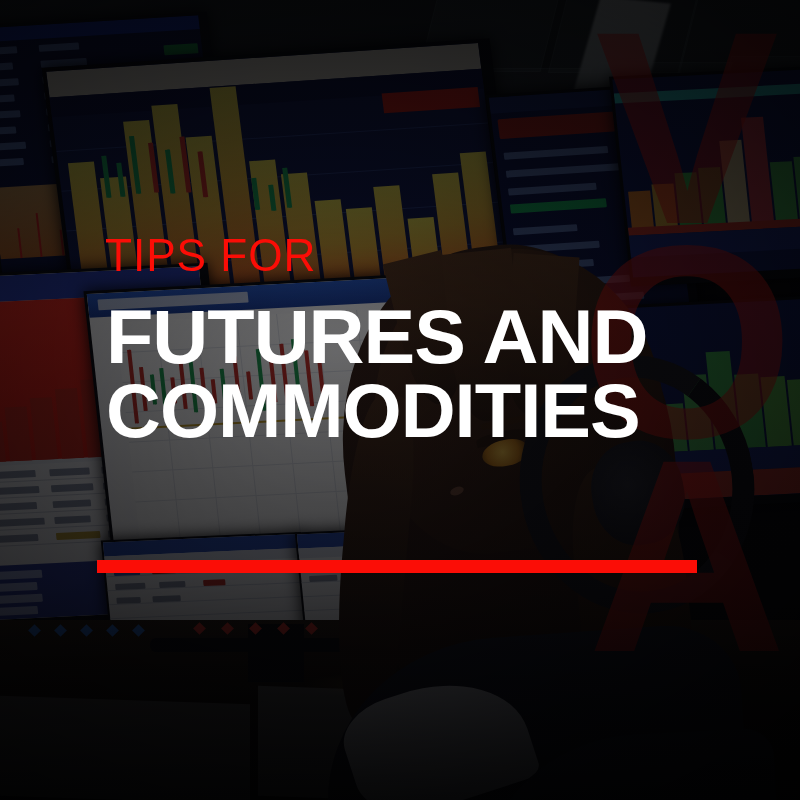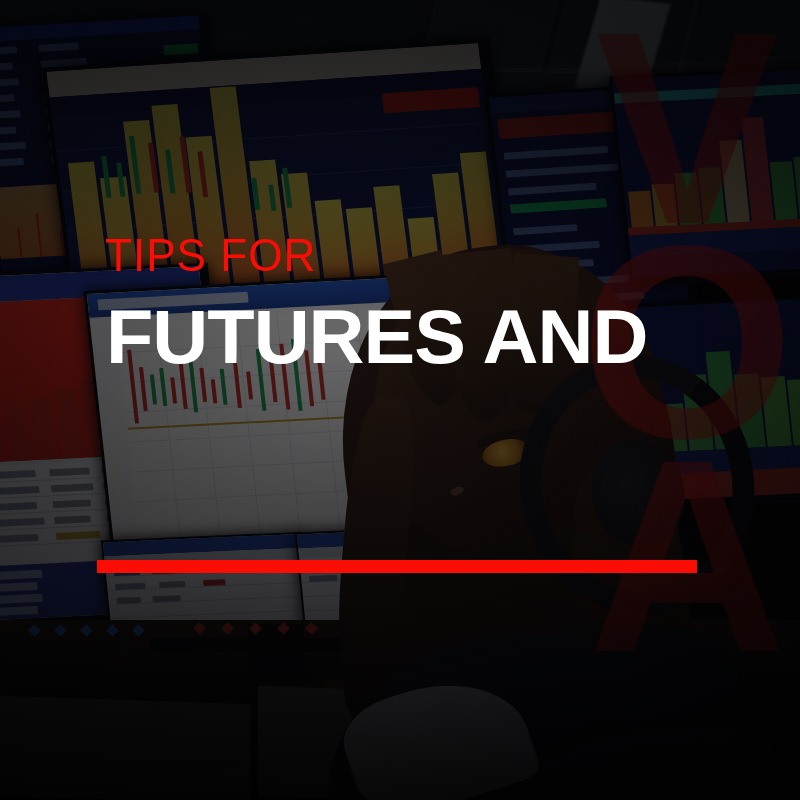--- a/index.html
+++ b/index.html
@@ -690,17 +690,18 @@
       <span id="wm-a">A</span>
     </div>
 
     <div id="scrim"></div>
   </div>
 
   <div id="textblock">
     <div id="eyebrow">TIPS FOR</div>
     <div id="headline">
       <span class="ln" id="ln1">FUTURES AND</span>
+      <span class="ln" id="ln2">COMMODITIES</span>
     </div>
     <div id="rule"></div>
   </div>
 
 </div>
 
 </body></html>

